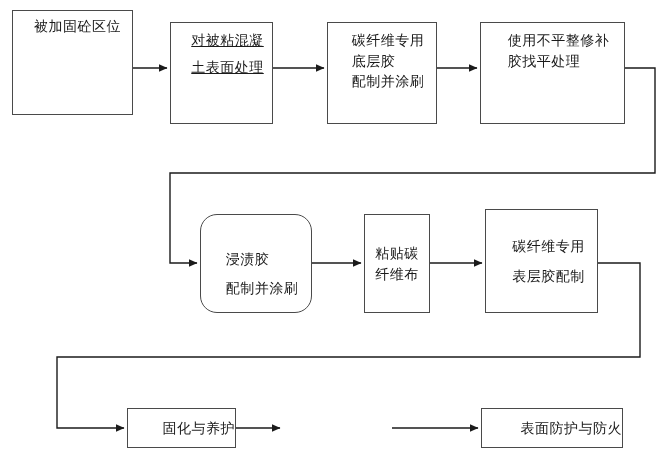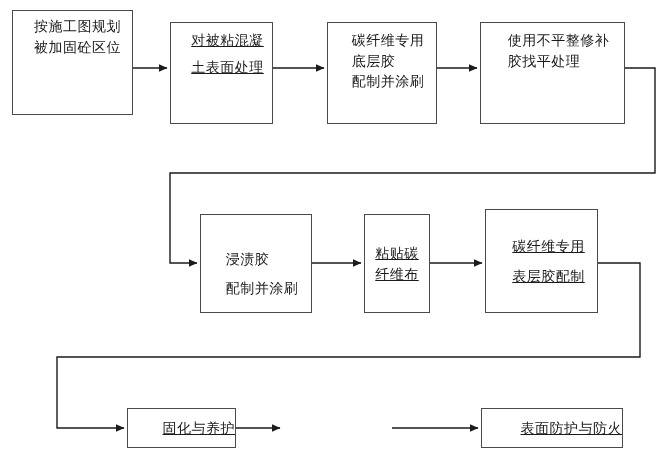--- a/index.html
+++ b/index.html
@@ -37,37 +37,37 @@
   .node .lines{
     display:flex;
     flex-direction:column;
   }
   .node .ln{
     display:block;
     padding:0;
   }
   
   .v-top    { justify-content:flex-start; }
-  .v-center { justify-content:center;text-decoration:underline; }
+  .v-center { justify-content:center; }
   .v-lower  { justify-content:flex-end; }
 
   
   .h-left   { align-items:center; }
   .h-center { align-items:center; }
 
   .gap-lg .ln{ margin-bottom:15px; }
   .gap-md .ln{ margin-bottom:12px;text-decoration:underline; }
   .gap-sm .ln{ margin-bottom:6px; }
   .gap-lg .ln:last-child,
   .gap-md .ln:last-child,
   .gap-sm .ln:last-child{ margin-bottom:0; }
 
   .pad-a{ padding:8px 0 0 10px; }
   .pad-b{ padding:10px 0 0 12px; }
-  .pad-c{ padding:4px 0 16px 12px; }
+  .pad-c{ padding:4px 0 16px 12px;border-radius:17px; }
   .pad-d{ padding:0; }
   .pad-e{ padding:0 0 0 14px; }
 </style>
 </head>
 <body>
 
 <div id="canvas">
 
   <svg id="edges" viewBox="0 0 669 468" width="669" height="468" xmlns="http://www.w3.org/2000/svg">
     <defs>
@@ -92,21 +92,20 @@
       <path d="M598,263 L640,263 L640,357 L57,357 L57,428 L124,428"></path>
 
       <path d="M236,428 L280,428"></path>
 
       <path d="M392,428 L478,428"></path>
     </g>
   </svg>
 
   <div class="node v-top h-center pad-a gap-sm" style="left:12px;  top:10px;  width:121px; height:105px;">
     <div class="lines">
-      <span class="ln">按施工图规划</span>
       <span class="ln">被加固砼区位</span>
     </div>
   </div>
 
   <div class="node v-top h-center pad-b gap-md" style="left:170px; top:22px; width:103px; height:102px;">
     <div class="lines">
       <span class="ln">对被粘混凝</span>
       <span class="ln">土表面处理</span>
     </div>
   </div>

